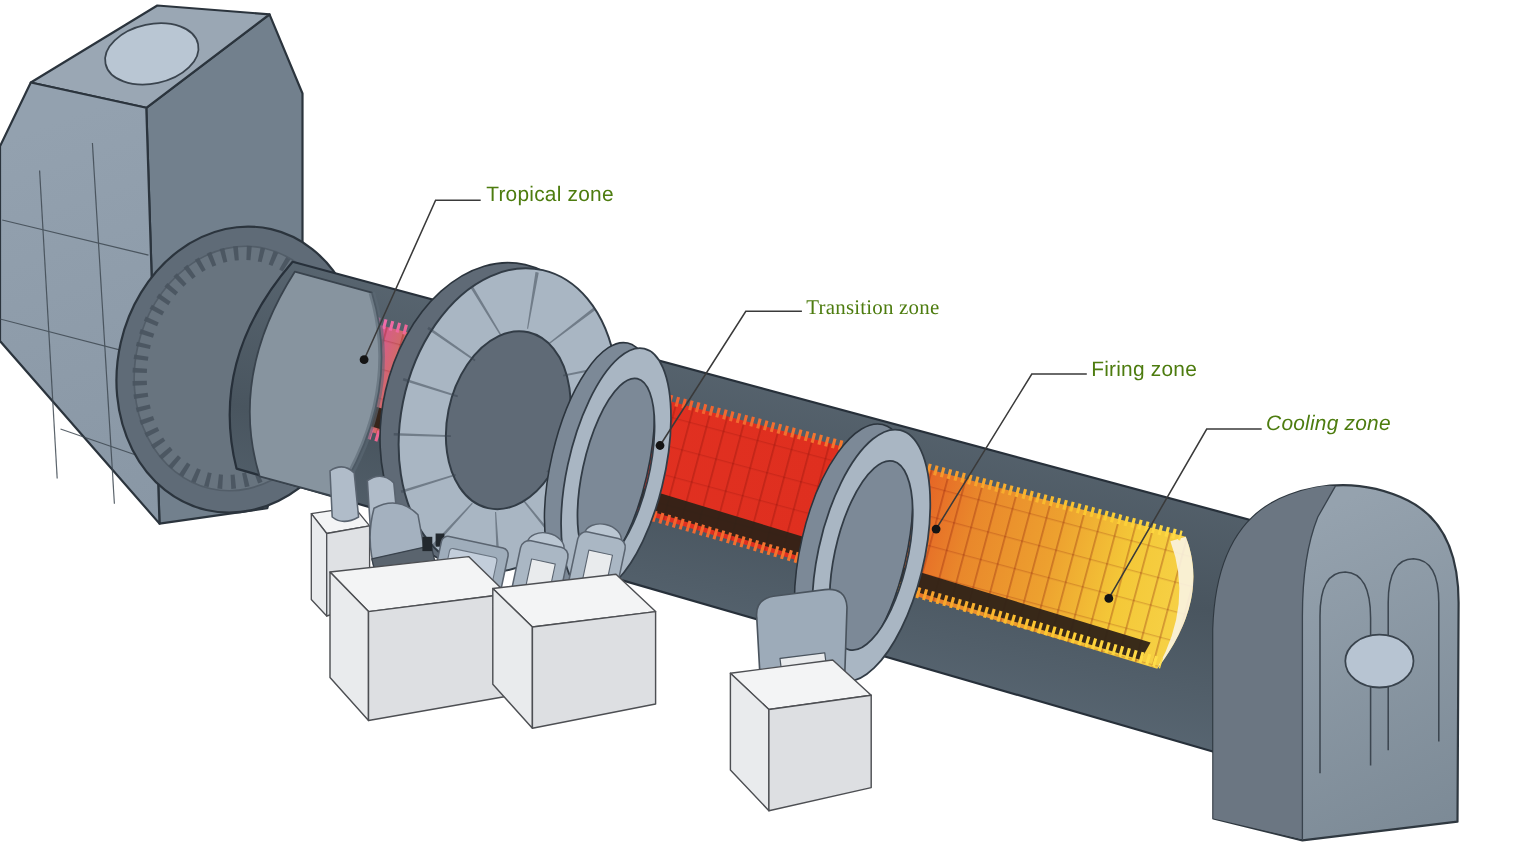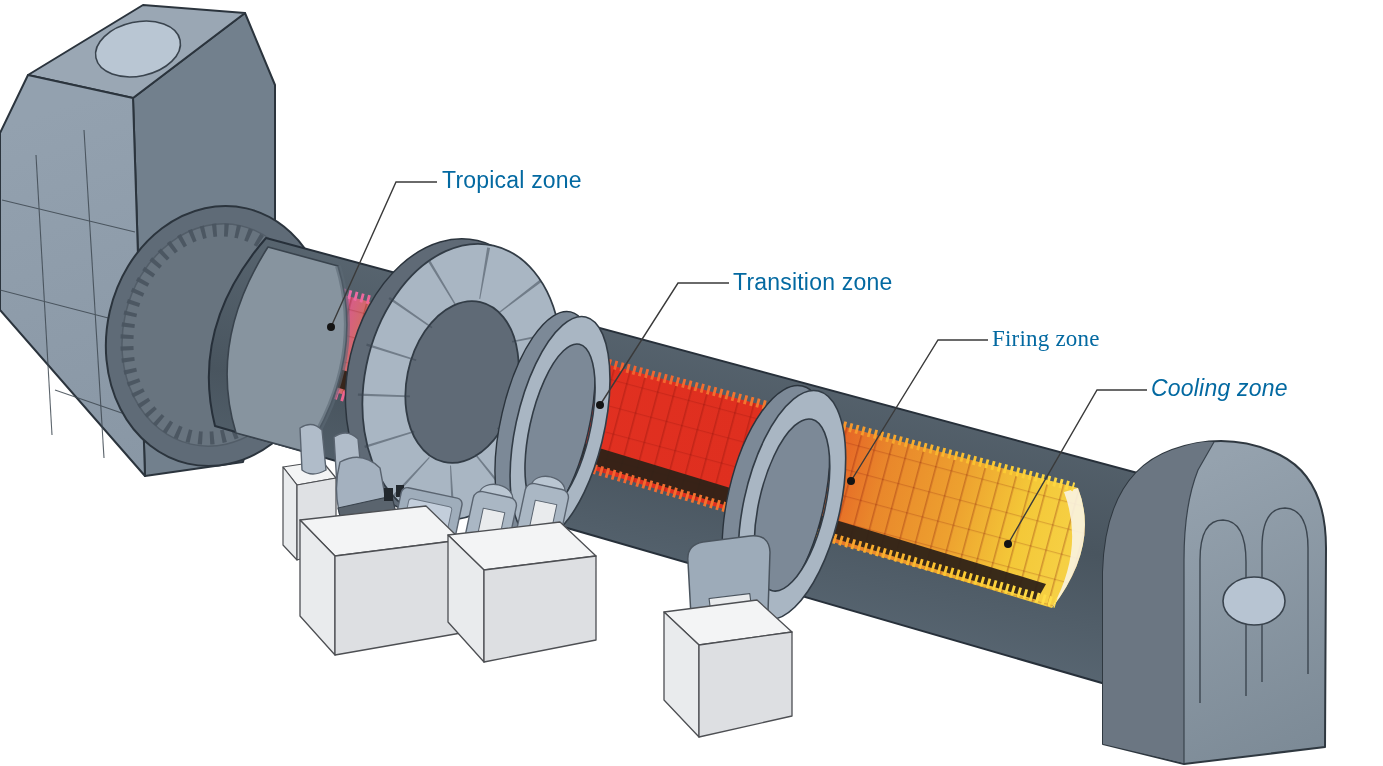--- a/index.html
+++ b/index.html
@@ -1,29 +1,29 @@
 <!DOCTYPE html>
 <html><head>
 <meta charset="utf-8">
 <style>
   html,body{margin:0;padding:0;}
   body{width:1383px;height:766px;background:#ffffff;font-family:"Liberation Sans",sans-serif;}
   .stage{position:relative;width:1383px;height:766px;overflow:hidden;background:#ffffff;}
   .stage svg{position:absolute;left:0;top:0;}
   .lbl{
     position:absolute;
-    font-size:23px;
+    font-size:19px;
     line-height:1.15;
-    color:#0369a1;
+    color:#4d7c0f;
     white-space:nowrap;
     letter-spacing:.2px;
   }
   .lbl-tropical{left:442px;top:167px;}
-  .lbl-transition{left:733px;top:269px;}
-  .lbl-firing{left:992px;top:326px;font-family:Liberation Serif, serif;}
+  .lbl-transition{left:733px;top:269px;font-family:Liberation Serif, serif;}
+  .lbl-firing{left:992px;top:326px;}
   .lbl-cooling{left:1151px;top:375px;font-style:italic;}
 </style>
 </head>
 <body>
 
 <div class="stage">
 
 <svg width="1383" height="766" viewBox="0 0 1383 766" xmlns="http://www.w3.org/2000/svg">
   <defs>
     <linearGradient id="shellGrad" gradientUnits="userSpaceOnUse" x1="690" y1="290" x2="610" y2="670">

